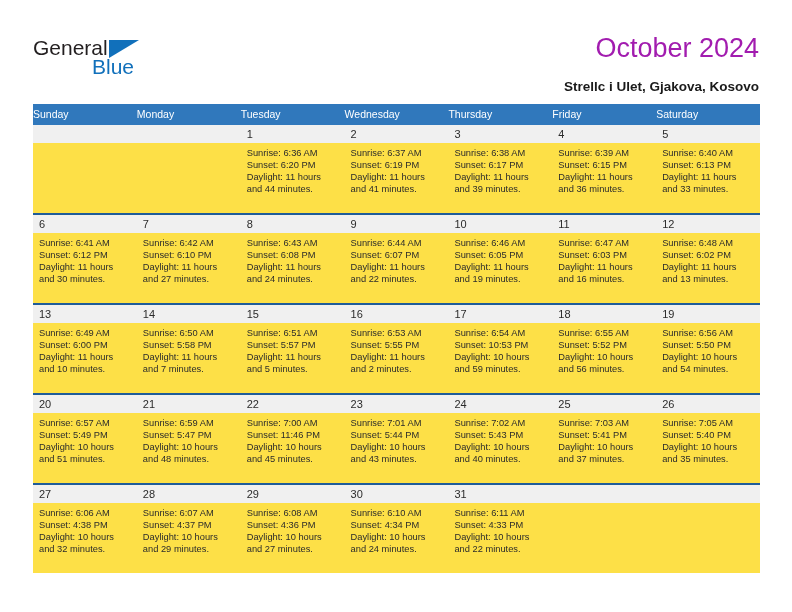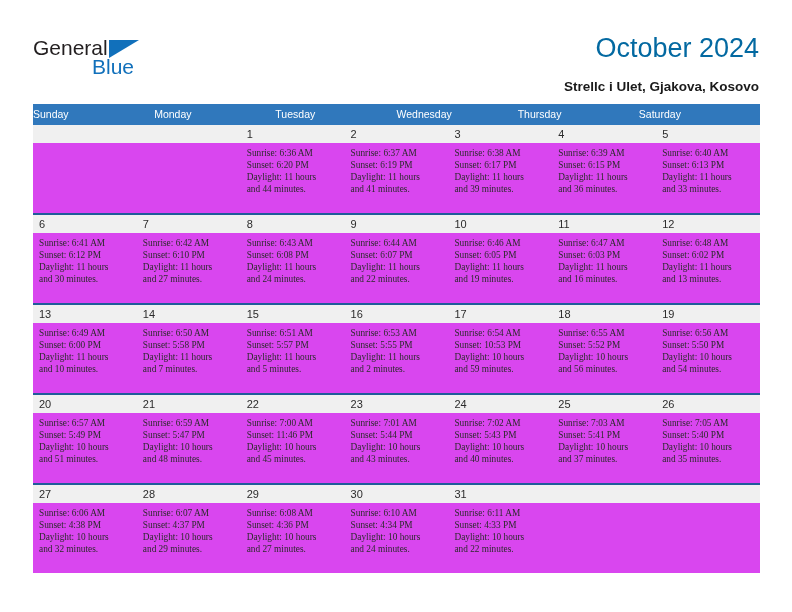--- a/index.html
+++ b/index.html
@@ -62,21 +62,21 @@
     color: #1170bb;
     line-height: 23px;
     font-family: "Liberation Sans", sans-serif;
   }
 
   .title {
     position: absolute;
     right: 33px;
     top: 33px;
     font-size: 27px;
-    color: #0369a1;
+    color: #a21caf;
     text-align: center;
     white-space: nowrap;
     font-weight: normal;
   }
   .subtitle {
     position: absolute;
     right: 33px;
     top: 79px;
     font-size: 13.5px;
     color: #1a1a1a;
@@ -117,22 +117,21 @@
   .week-numbers {
     display: flex;
     width: 727px;
     height: 18px;
     background: #f0f0f0;
   }
   .week-body {
     display: flex;
     width: 727px;
     height: 70px;
-    background: #d946ef;
-    font-family: Liberation Serif, serif;
+    background: #fde047;
   }
   .daynum {
     flex: 1 1 0;
     box-sizing: border-box;
     padding-left: 6px;
     font-size: 11px;
     line-height: 18px;
     color: #2b2b2b;
   }
   .daycell {
@@ -167,20 +166,21 @@
     <div class="subtitle">Strellc i Ulet, Gjakova, Kosovo</div>
   </div>
 
   <div class="calendar">
     <div class="dow-row">
       <div class="dow">Sunday</div>
       <div class="dow">Monday</div>
       <div class="dow">Tuesday</div>
       <div class="dow">Wednesday</div>
       <div class="dow">Thursday</div>
+      <div class="dow">Friday</div>
       <div class="dow">Saturday</div>
     </div>
 
     <div id="weeks-container">
         <div class="week">
           <div class="week-numbers">
             <div class="daynum"></div>
             <div class="daynum"></div>
             <div class="daynum">1</div>
             <div class="daynum">2</div>

